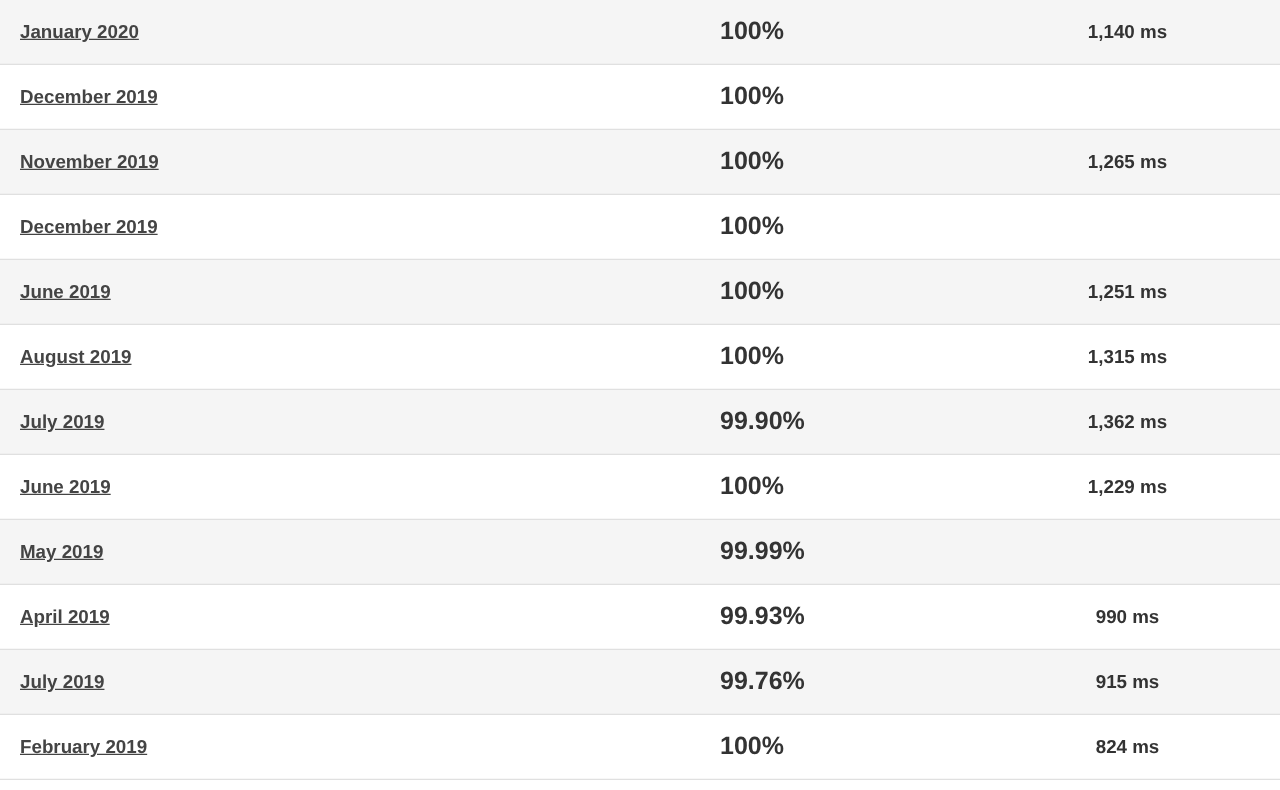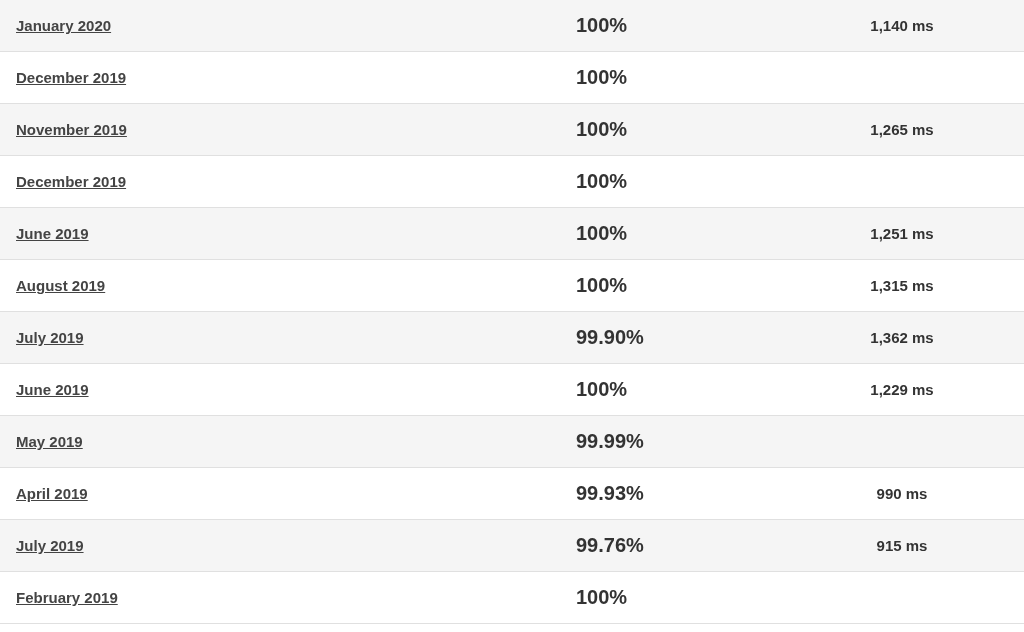--- a/index.html
+++ b/index.html
@@ -113,14 +113,15 @@
       <div class="col-response">990 ms</div>
     </div>
     <div class="table-row">
       <div class="col-month"><span class="month-link">July 2019</span></div>
       <div class="col-uptime">99.76%</div>
       <div class="col-response">915 ms</div>
     </div>
     <div class="table-row">
       <div class="col-month"><span class="month-link">February 2019</span></div>
       <div class="col-uptime">100%</div>
+      <div class="col-response">824 ms</div>
     </div>
   </div>
 
 </body></html>

